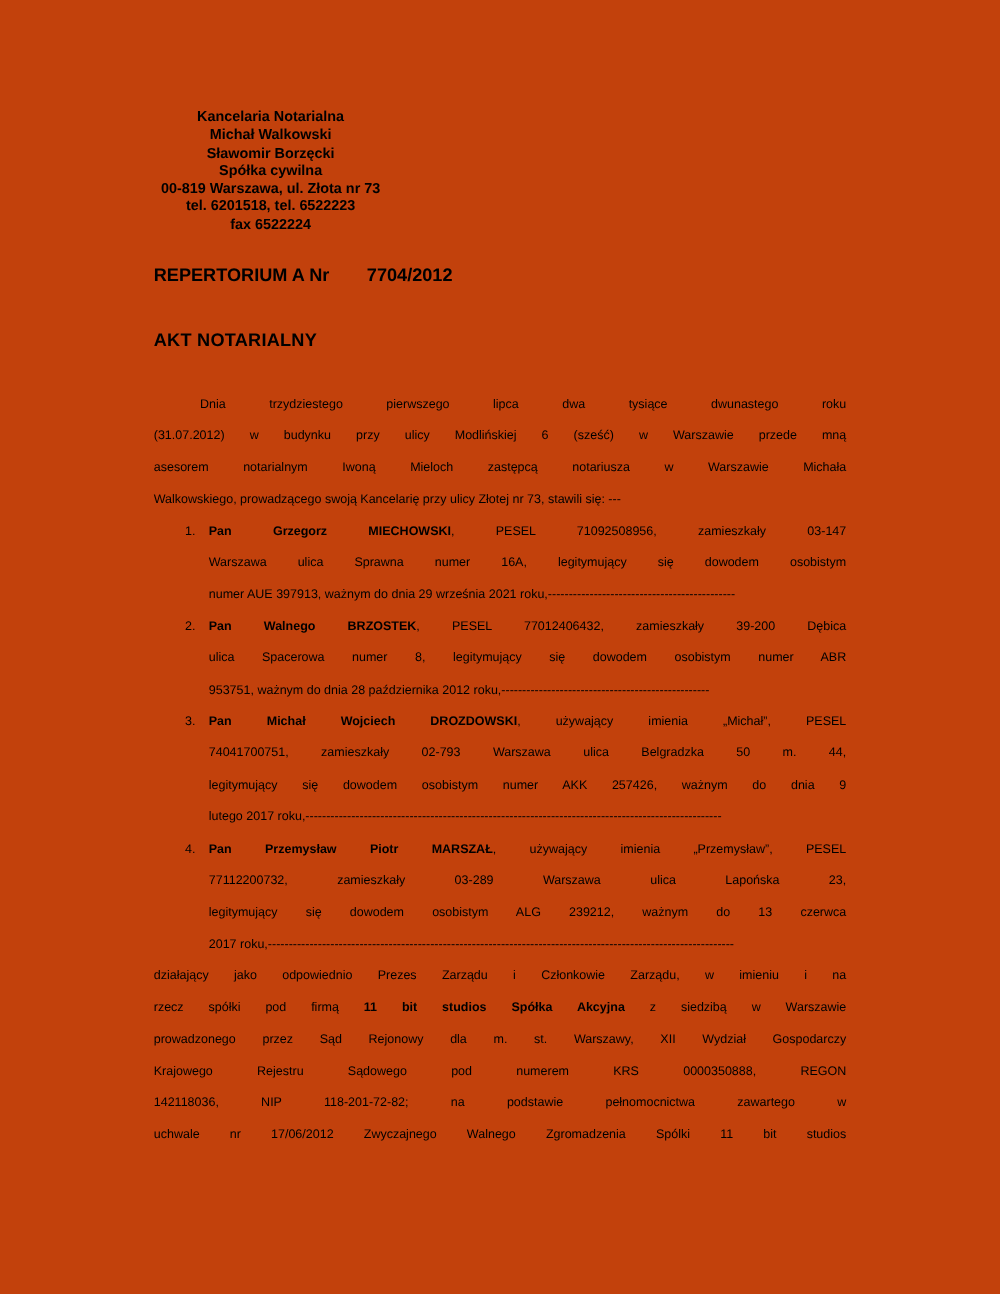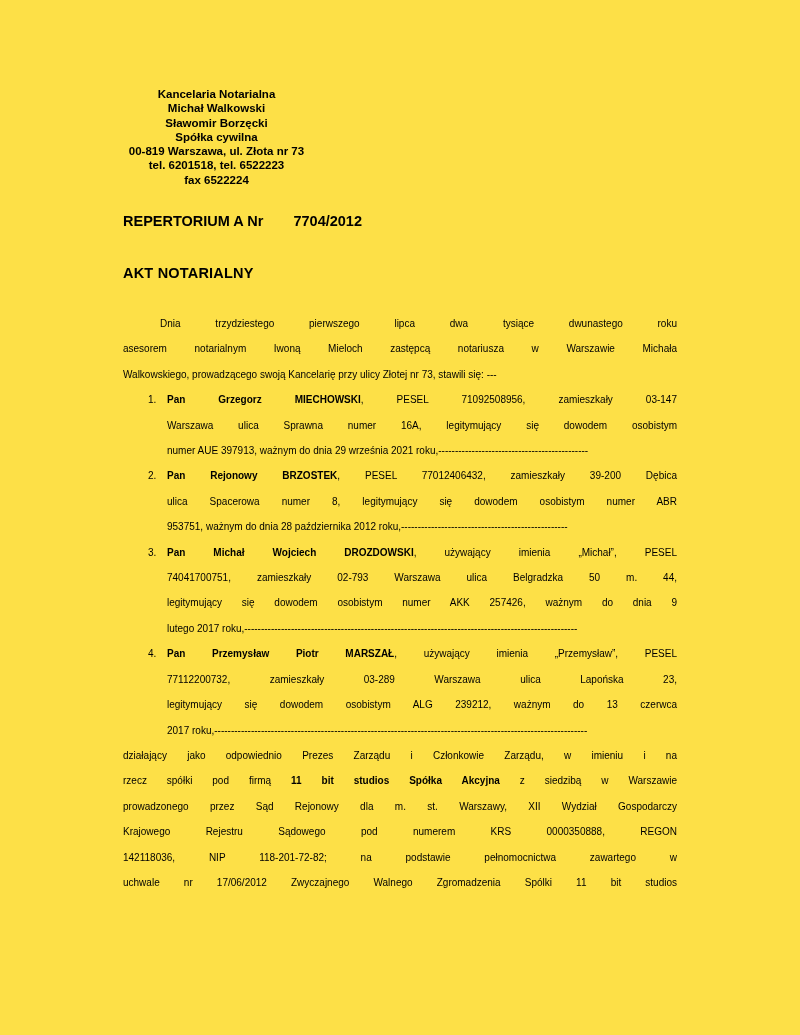--- a/index.html
+++ b/index.html
@@ -1,16 +1,16 @@
 <!DOCTYPE html>
 <html><head>
 <meta charset="utf-8">
 <style>
   html,body{margin:0;padding:0;background:#fff;}
-  .page{position:relative;width:800px;height:1035px;background:#fde047;color:#000;
+  .page{position:relative;width:800px;height:1035px;background:#c2410c;color:#000;
         font-family:"Liberation Sans","DejaVu Sans",sans-serif;overflow:hidden;}
   .kancelaria{position:absolute;left:123px;top:87px;width:187px;text-align:center;
         font-weight:700;font-size:11.5px;line-height:14.3px;}
   .repertorium{position:absolute;left:123px;top:213px;font-weight:700;font-size:14.5px;text-align:right;}
   .rep-num{margin-left:30px;}
   .akt-title{position:absolute;left:123px;top:265px;width:554px;text-align:left;
         font-weight:700;font-size:14.5px;letter-spacing:0.2px;}
   .body{position:absolute;left:123px;top:311px;width:554px;font-size:10px;line-height:25.4px;}
   .ln{min-height:25.4px;}
   .j{text-align:justify;text-align-last:justify;}
@@ -35,28 +35,29 @@
     <div>fax 6522224</div>
   </div>
 
   <div class="repertorium"><span>REPERTORIUM A Nr</span><span class="rep-num">7704/2012</span></div>
 
   <div class="akt-title">AKT NOTARIALNY</div>
 
   <div class="body">
 
     <div class="ln j ind">Dnia trzydziestego pierwszego lipca dwa tysiące dwunastego roku</div>
+    <div class="ln j">(31.07.2012) w budynku przy ulicy Modlińskiej 6 (sześć) w Warszawie przede mną</div>
     <div class="ln j">asesorem notarialnym Iwoną Mieloch zastępcą notariusza w Warszawie Michała</div>
     <div class="ln">Walkowskiego, prowadzącego swoją Kancelarię przy ulicy Złotej nr 73, stawili się: ---</div>
 
     <div class="ln li j"><span class="num">1.</span><b>Pan Grzegorz MIECHOWSKI</b><span>, PESEL 71092508956, zamieszkały 03-147</span></div>
     <div class="ln li j">Warszawa ulica Sprawna numer 16A, legitymujący się dowodem osobistym</div>
     <div class="ln li fill">numer AUE 397913, ważnym do dnia 29 września 2021 roku,---------------------------------------------</div>
 
-    <div class="ln li j"><span class="num">2.</span><b>Pan Rejonowy BRZOSTEK</b><span>, PESEL 77012406432, zamieszkały 39-200 Dębica</span></div>
+    <div class="ln li j"><span class="num">2.</span><b>Pan Walnego BRZOSTEK</b><span>, PESEL 77012406432, zamieszkały 39-200 Dębica</span></div>
     <div class="ln li j">ulica Spacerowa numer 8, legitymujący się dowodem osobistym numer ABR</div>
     <div class="ln li fill">953751, ważnym do dnia 28 października 2012 roku,--------------------------------------------------</div>
 
     <div class="ln li j"><span class="num">3.</span><b>Pan Michał Wojciech DROZDOWSKI</b><span>, używający imienia „Michał”, PESEL</span></div>
     <div class="ln li j">74041700751, zamieszkały 02-793 Warszawa ulica Belgradzka 50 m. 44,</div>
     <div class="ln li j">legitymujący się dowodem osobistym numer AKK 257426, ważnym do dnia 9</div>
     <div class="ln li fill">lutego 2017 roku,----------------------------------------------------------------------------------------------------</div>
 
     <div class="ln li j"><span class="num">4.</span><b>Pan Przemysław Piotr MARSZAŁ</b><span>, używający imienia „Przemysław”, PESEL</span></div>
     <div class="ln li j">77112200732, zamieszkały 03-289 Warszawa ulica Lapońska 23,</div>

